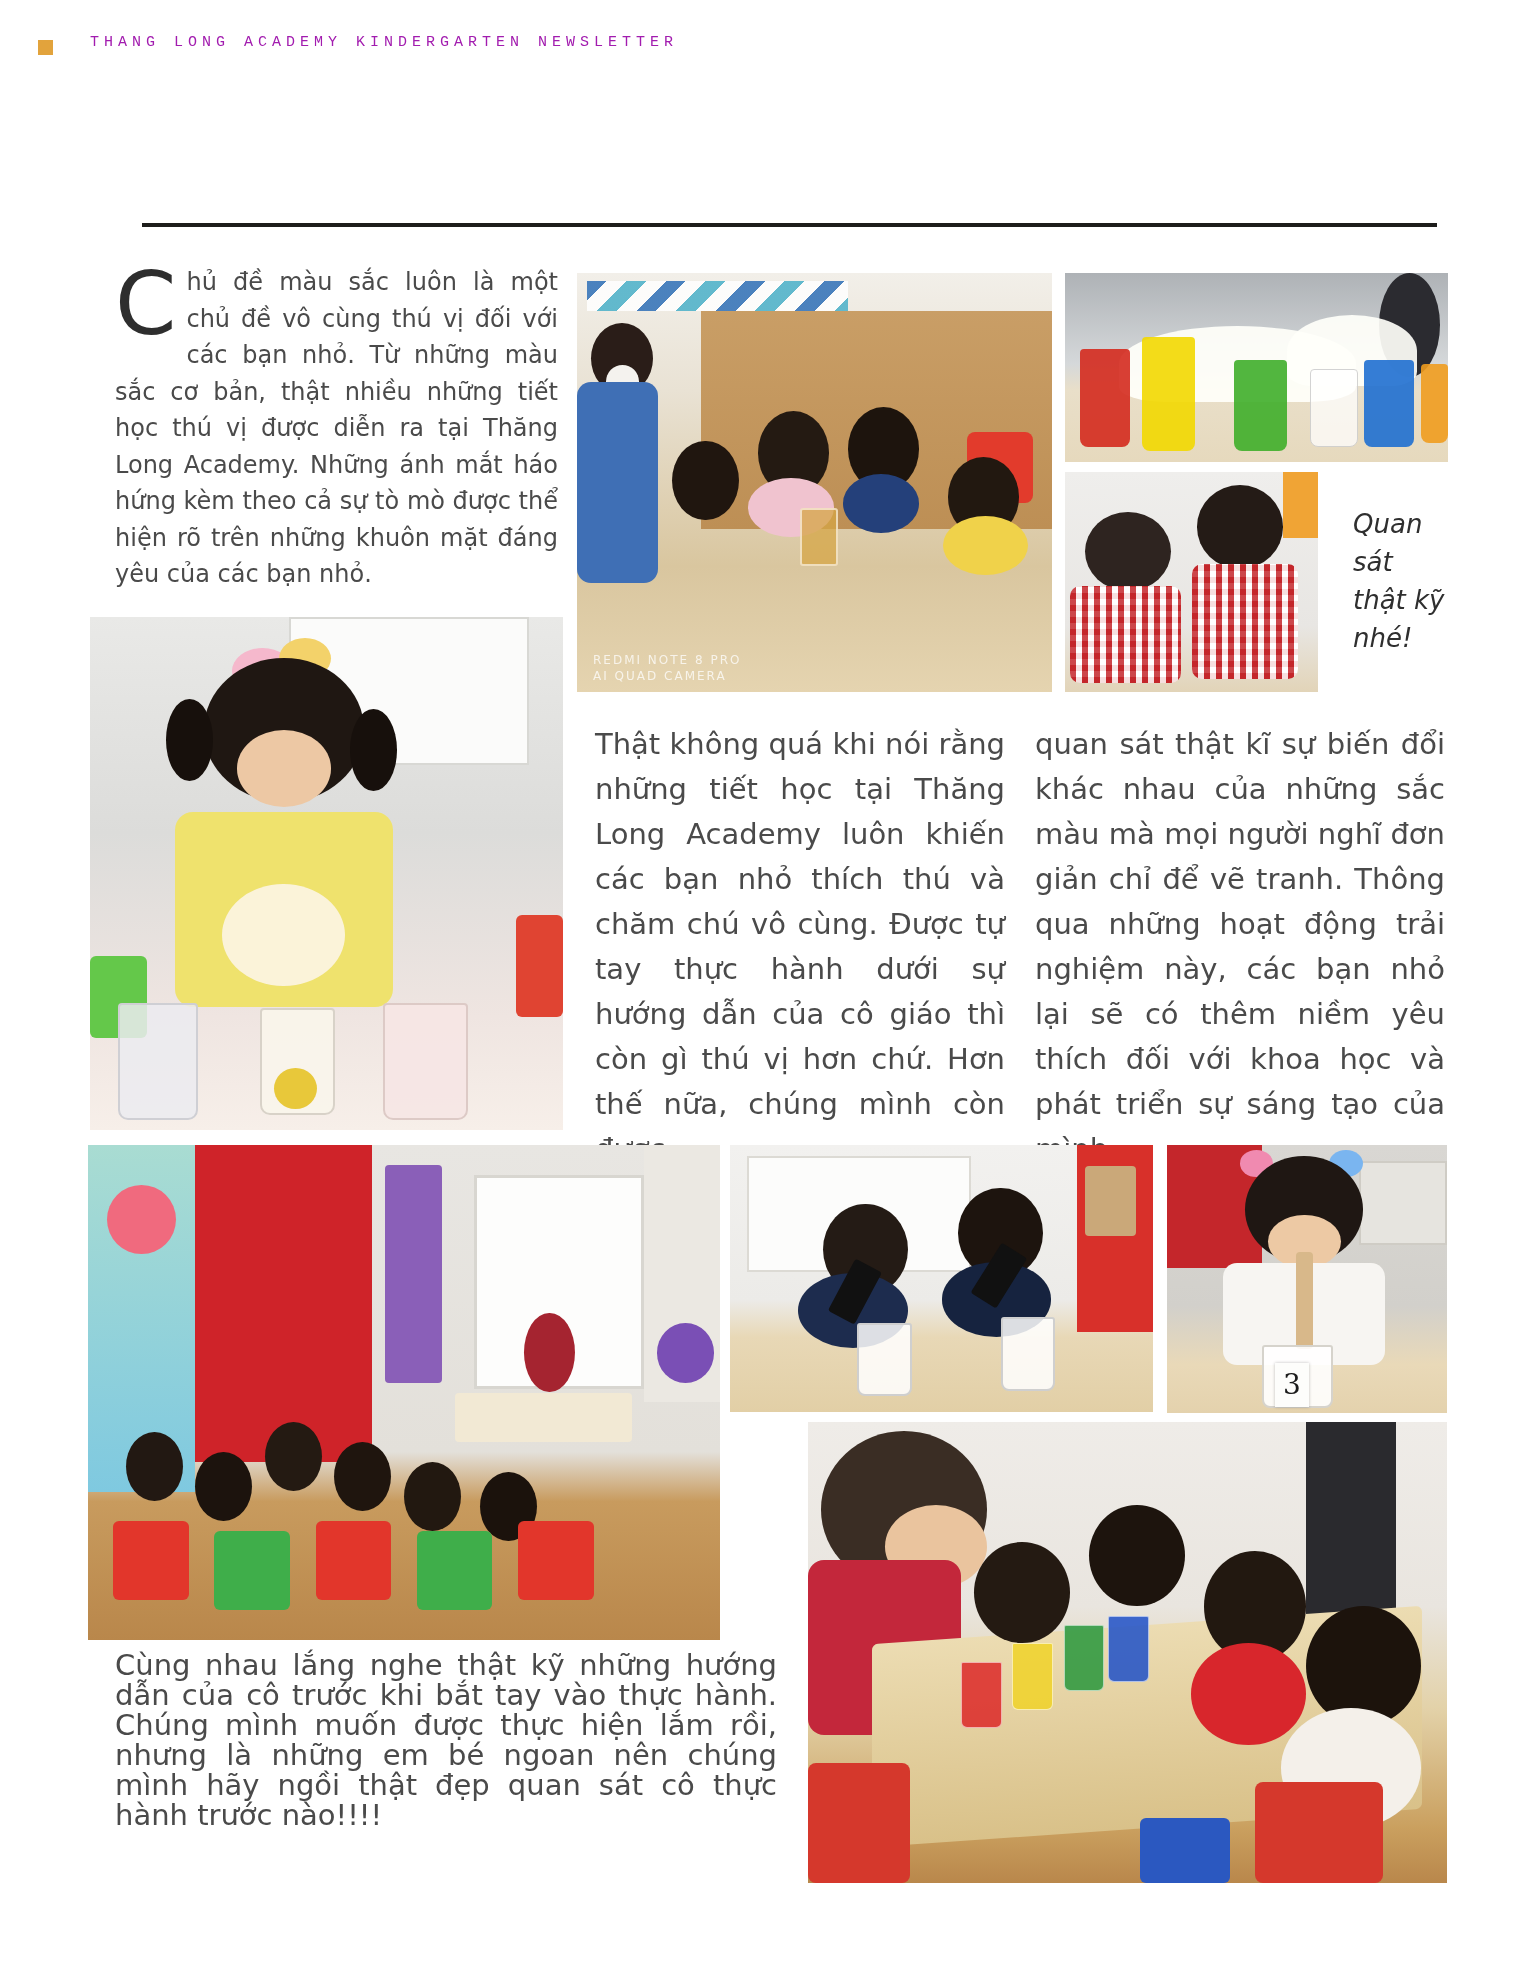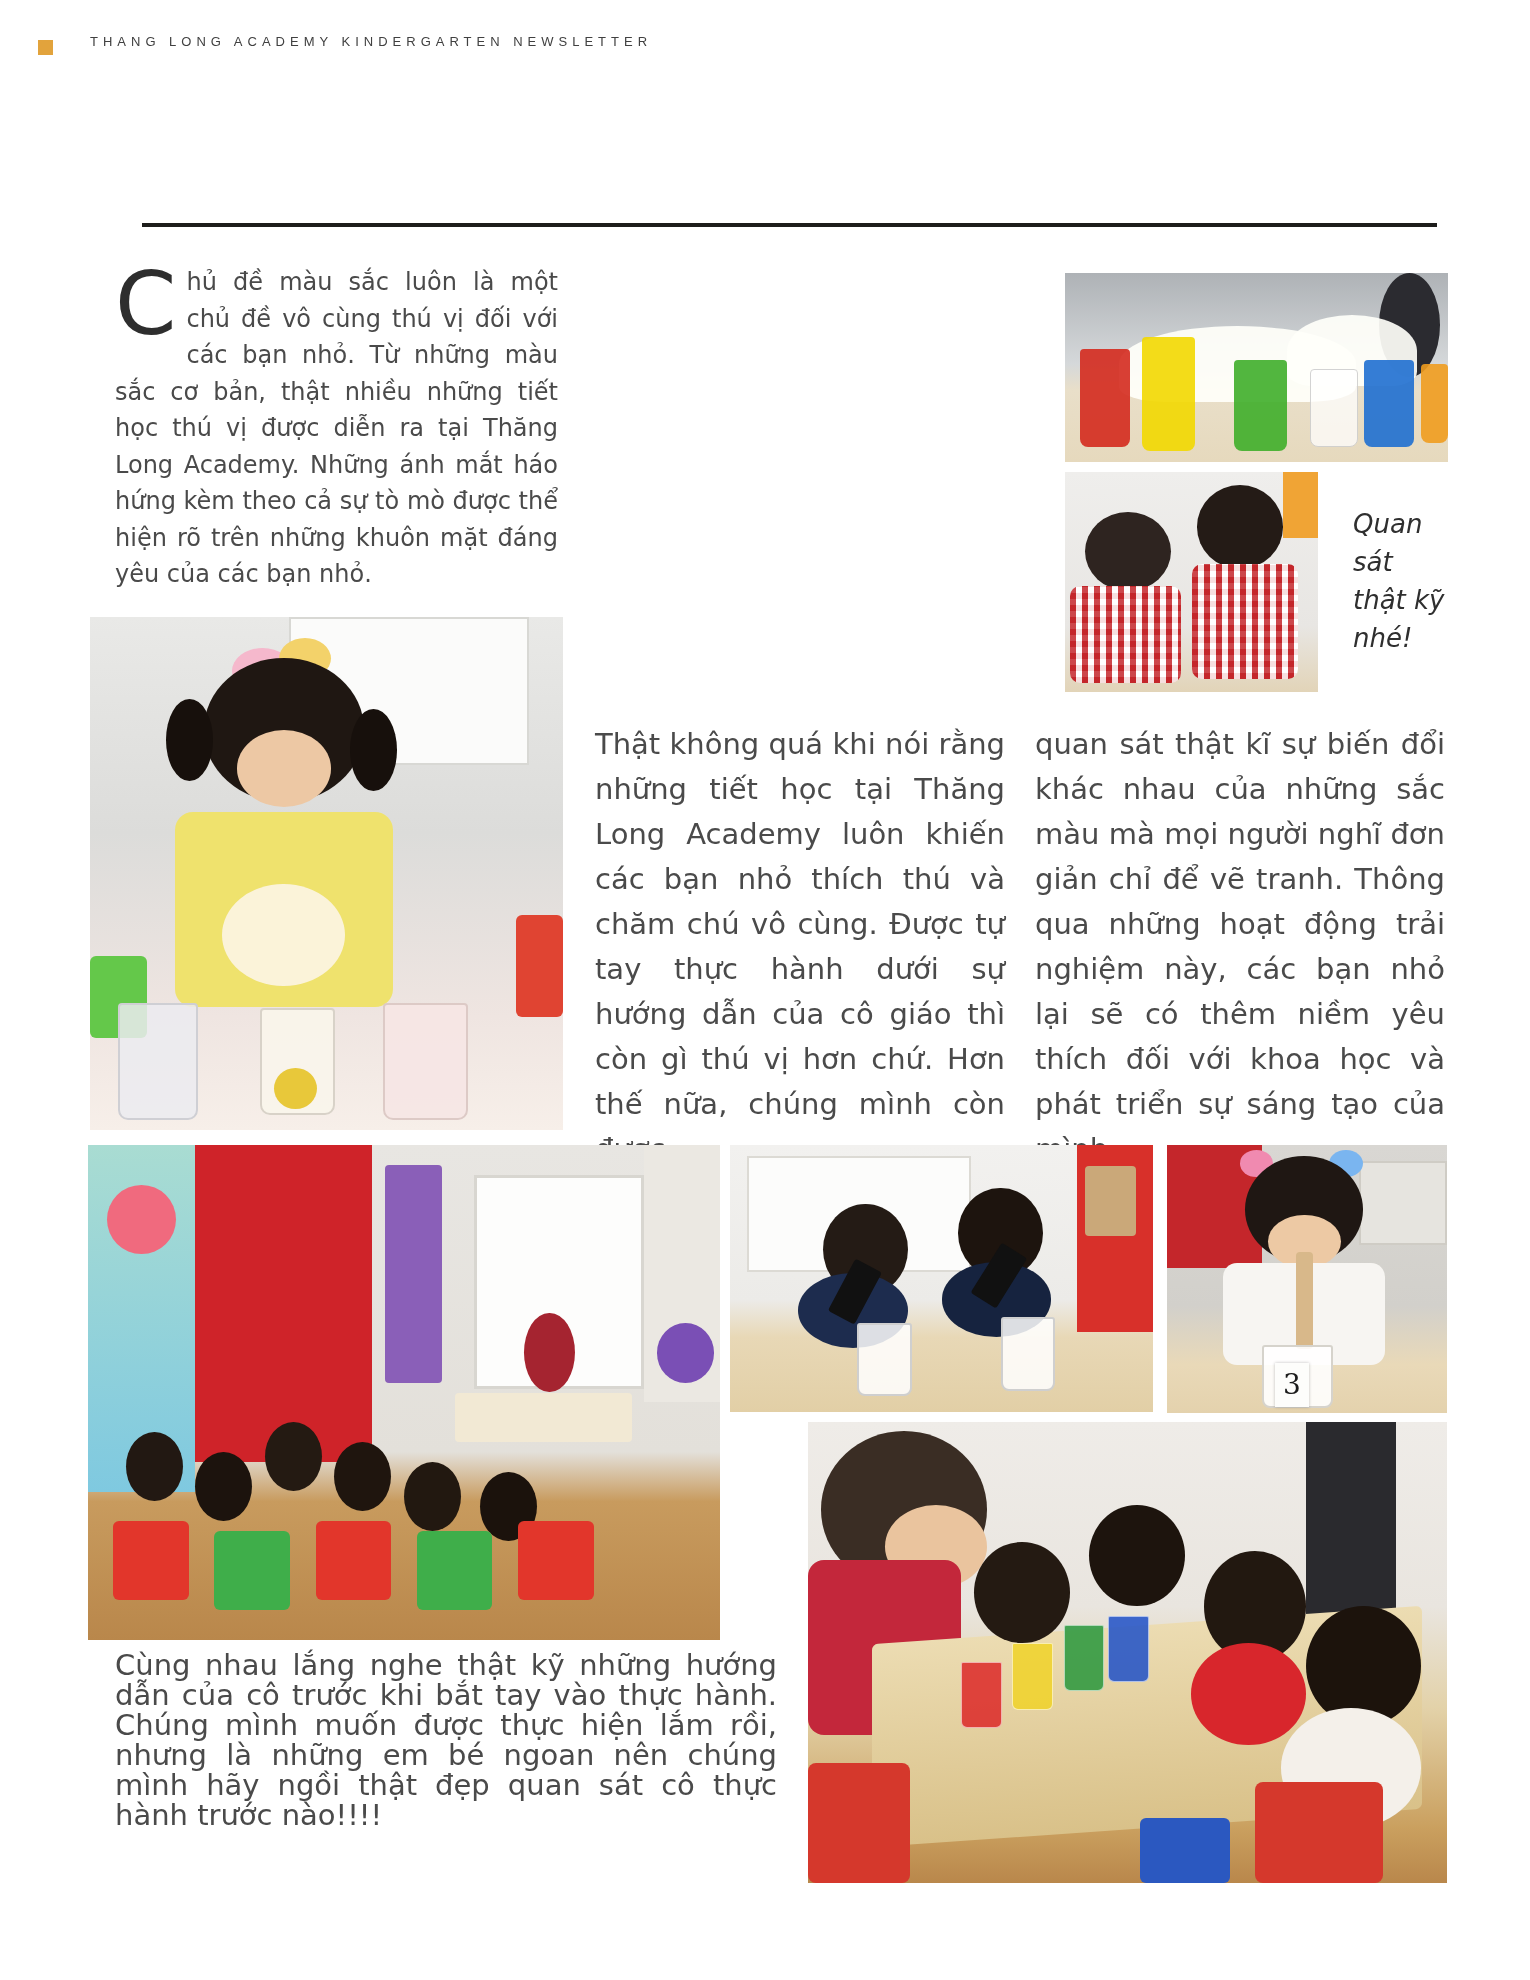--- a/index.html
+++ b/index.html
@@ -1,22 +1,22 @@
 <!DOCTYPE html>
 <html><head>
 <meta charset="utf-8">
 <style>
   html,body{margin:0;padding:0;background:#9a9a9a;}
   #page{position:relative;width:1530px;height:1980px;background:#ffffff;margin:0 auto;
         font-family:"DejaVu Sans",sans-serif;overflow:hidden;}
   .abs{position:absolute;}
   
   #hdr-square{left:38px;top:40px;width:15px;height:15px;background:#E2A33C;}
-  #hdr-text{left:90px;top:34px;font-size:13px;letter-spacing:5px;color:#404040;
-            font-family:Liberation Sans, sans-serif;white-space:nowrap;}
+  #hdr-text{left:90px;top:34px;font-size:15px;letter-spacing:5px;color:#a21caf;
+            font-family:Liberation Mono, monospace;white-space:nowrap;}
   #page-title{left:0;right:0;top:84px;text-align:center;font-family:"DejaVu Serif","Liberation Serif",serif;
               font-weight:bold;font-size:72px;letter-spacing:2px;color:#1d1d1b;white-space:nowrap;}
   #title-rule{left:142px;top:223px;width:1295px;height:4px;background:#1d1d1b;}
   
   .body-txt{color:#4a4a4a;text-align:justify;font-family:"DejaVu Sans",sans-serif;}
   #lead{left:115px;top:264px;width:443px;font-size:24px;line-height:36.5px;}
   #lead .dropcap{float:left;font-size:88px;line-height:72px;padding:4px 10px 0 0;color:#2e2e2e;}
   #col-mid{left:595px;top:722px;width:410px;font-size:29px;line-height:45px;}
   #col-right{left:1035px;top:722px;width:410px;font-size:29px;line-height:45px;}
   #bottom-text{left:115px;top:1650px;width:662px;font-size:29px;line-height:30px;}
@@ -60,20 +60,40 @@
 
   <div class="abs" id="hdr-square"></div>
   <div class="abs" id="hdr-text">THANG LONG ACADEMY KINDERGARTEN NEWSLETTER</div>
 
   <div class="abs" id="title-rule"></div>
 
   <div class="abs body-txt" id="lead">
     <span class="dropcap">C</span><span>hủ đề màu sắc luôn là một chủ đề vô cùng thú vị đối với các bạn nhỏ. Từ những màu sắc cơ bản, thật nhiều những tiết học thú vị được diễn ra tại Thăng Long Academy. Những ánh mắt háo hứng kèm theo cả sự tò mò được thể hiện rõ trên những khuôn mặt đáng yêu của các bạn nhỏ.</span>
   </div>
 
+  <div class="abs photo" id="photo-center">
+    <div class="abs" style="left:2%;top:2%;width:55%;height:7%;opacity:.85;background:repeating-linear-gradient(135deg,#2e6fb7 0 14px,#ffffff 14px 28px,#49b0c9 28px 42px,#ffffff 42px 56px)"></div>
+    <div class="abs" style="left:26%;top:9%;right:0;height:52%;background:linear-gradient(180deg,#c99e66,#bd8f55)"></div>
+    <div class="abs" style="right:4%;top:38%;width:14%;height:17%;background:#e23b2c;border-radius:8px"></div>
+    <div class="abs blob" style="left:3%;top:12%;width:13%;height:17%;background:#2a1d18"></div>
+    <div class="abs blob" style="left:6%;top:22%;width:7%;height:8%;background:#f4f2ee"></div>
+    <div class="abs" style="left:0;top:26%;width:17%;height:48%;background:#3f6fb5;border-radius:14px"></div>
+    <div class="abs blob" style="left:20%;top:40%;width:14%;height:19%;background:#20160f"></div>
+    <div class="abs blob" style="left:38%;top:33%;width:15%;height:20%;background:#241a12"></div>
+    <div class="abs blob" style="left:57%;top:32%;width:15%;height:20%;background:#1d140d"></div>
+    <div class="abs blob" style="left:78%;top:44%;width:15%;height:19%;background:#221810"></div>
+    <div class="abs blob" style="left:36%;top:49%;width:18%;height:14%;background:#f0c3cf"></div>
+    <div class="abs blob" style="left:56%;top:48%;width:16%;height:14%;background:#24407a"></div>
+    <div class="abs blob" style="left:77%;top:58%;width:18%;height:14%;background:#f0d24a"></div>
+    <div class="abs" style="left:47%;top:56%;width:7%;height:13%;background:rgba(214,166,70,.75);border:2px solid rgba(255,255,255,.6);border-radius:3px"></div>
+    <div class="abs" id="watermark">
+      <div>REDMI NOTE 8 PRO</div>
+      <div>AI QUAD CAMERA</div>
+    </div>
+  </div>
 
   <div class="abs photo" id="photo-cups">
     <div class="abs blob" style="right:2%;top:0;width:16%;height:55%;background:#2b2b30"></div>
     <div class="tissue" style="left:14%;top:28%;width:62%;height:40%"></div>
     <div class="tissue" style="left:58%;top:22%;width:34%;height:38%"></div>
     <div class="cup" style="left:4%;bottom:8%;width:13%;height:52%;background:#d42a1e"></div>
     <div class="cup" style="left:20%;bottom:6%;width:14%;height:60%;background:#f2d800"></div>
     <div class="cup" style="left:44%;bottom:6%;width:14%;height:48%;background:#3fae2a"></div>
     <div class="cup" style="left:64%;bottom:8%;width:12%;height:40%;background:rgba(255,255,255,.8);border:1px solid #cfcfcf"></div>
     <div class="cup" style="left:78%;bottom:8%;width:13%;height:46%;background:#1f6fd0"></div>

